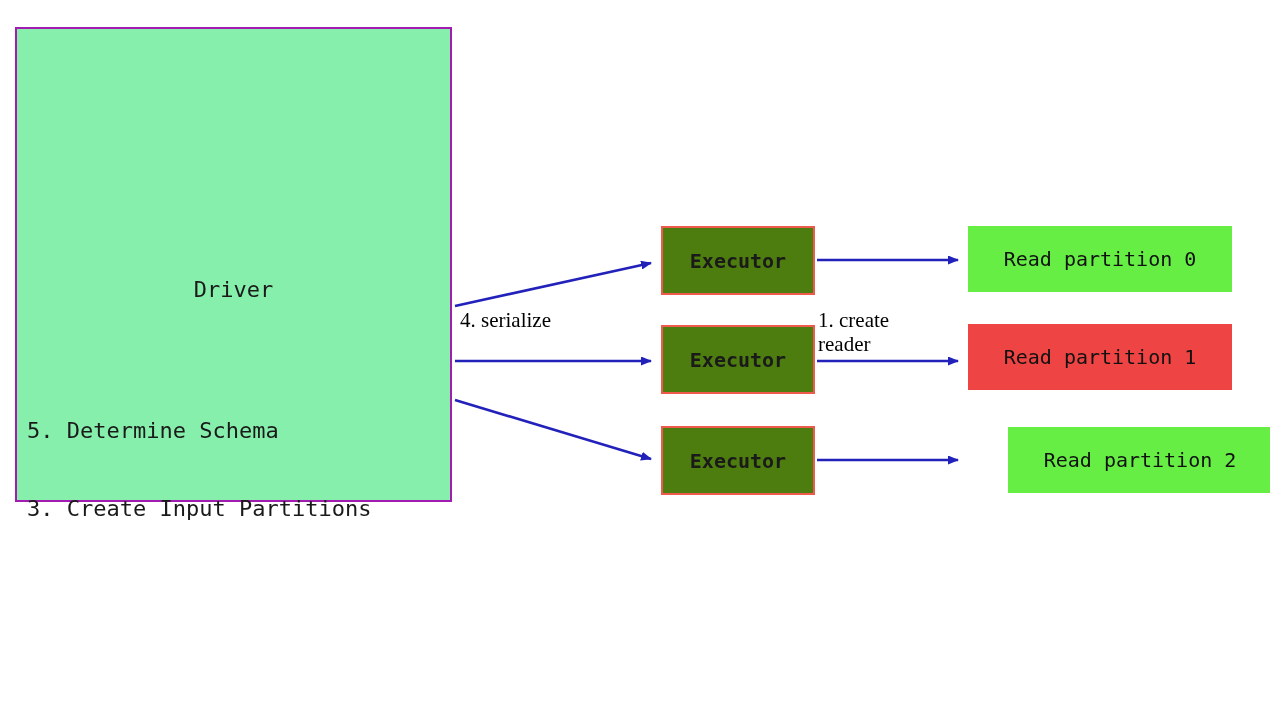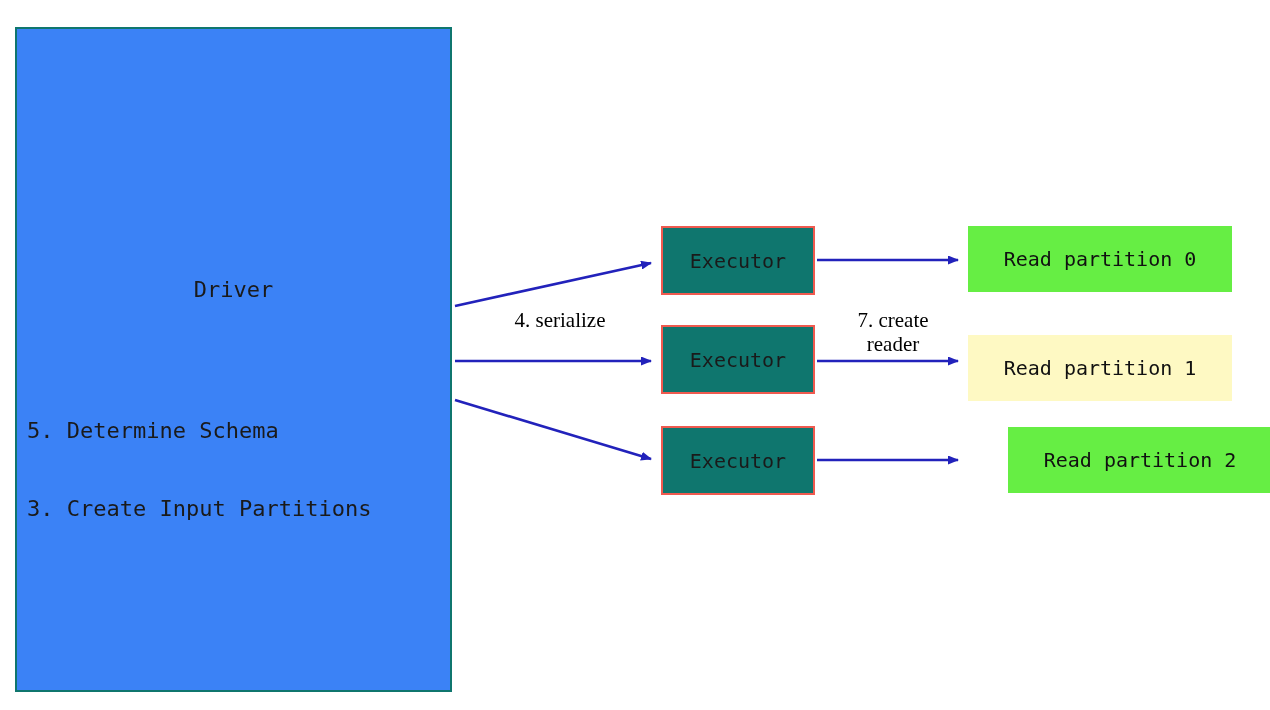--- a/index.html
+++ b/index.html
@@ -18,23 +18,23 @@
     overflow: hidden;
   }
   .box {
     position: absolute;
     box-sizing: border-box;
   }
   .driver-box {
     left: 15px;
     top: 27px;
     width: 437px;
-    height: 665px;
-    border: 2px solid #0f766e;
-    background: #3b82f6;
+    height: 475px;
+    border: 2px solid #a21caf;
+    background: #86efac;
   }
   .driver-title {
     position: absolute;
     left: 0;
     right: 0;
     top: 248px;
     text-align: center;
     font-family: "DejaVu Sans Mono", "Liberation Mono", monospace;
     font-size: 22px;
     color: #1a1a1a;
@@ -51,24 +51,25 @@
     white-space: pre;
   }
   .driver-list div {
     white-space: pre;
   }
   .executor-box {
     width: 154px;
     height: 69px;
     left: 661px;
     border: 2px solid #ef5a4f;
-    background: #0f766e;
+    background: #4d7c0f;
     display: flex;
     align-items: center;
     justify-content: center;
+    font-weight: bold;
   }
   .executor-label {
     font-family: "DejaVu Sans Mono", "Liberation Mono", monospace;
     font-size: 20px;
     color: #1a1a1a;
   }
   .partition-box {
     width: 264px;
     height: 66px;
     left: 968px;
@@ -76,21 +77,21 @@
     align-items: center;
     justify-content: center;
   }
   .partition-label {
     font-family: "DejaVu Sans Mono", "Liberation Mono", monospace;
     font-size: 20px;
     color: #111111;
   }
   .edge-label {
     position: absolute;
-    text-align: center;
+    text-align: left;
     font-family: "Liberation Serif", "DejaVu Serif", serif;
     font-size: 21px;
     line-height: 24px;
     color: #000000;
   }
   #arrows {
     position: absolute;
     left: 0;
     top: 0;
     width: 1270px;
@@ -133,29 +134,29 @@
   <div class="box executor-box" style="top:325px;">
     <span class="executor-label">Executor</span>
   </div>
   <div class="box executor-box" style="top:426px;">
     <span class="executor-label">Executor</span>
   </div>
 
   <div class="box partition-box" style="top:226px; background:#66ee44;">
     <span class="partition-label">Read partition 0</span>
   </div>
-  <div class="box partition-box" style="top:335px; background:#fef9c3;">
+  <div class="box partition-box" style="top:324px; background:#ef4444;">
     <span class="partition-label">Read partition 1</span>
   </div>
   <div class="box partition-box" style="top:427px; background:#66ee44;margin-left:40px;">
     <span class="partition-label">Read partition 2</span>
   </div>
 
   <div class="edge-label" style="left:460px; top:308px; width:200px;">
     <div>4. serialize</div>
   </div>
 
   <div class="edge-label" style="left:818px; top:308px; width:150px;">
-    <div>7. create</div>
+    <div>1. create</div>
     <div>reader</div>
   </div>
 
 </div>
 
 </body></html>

